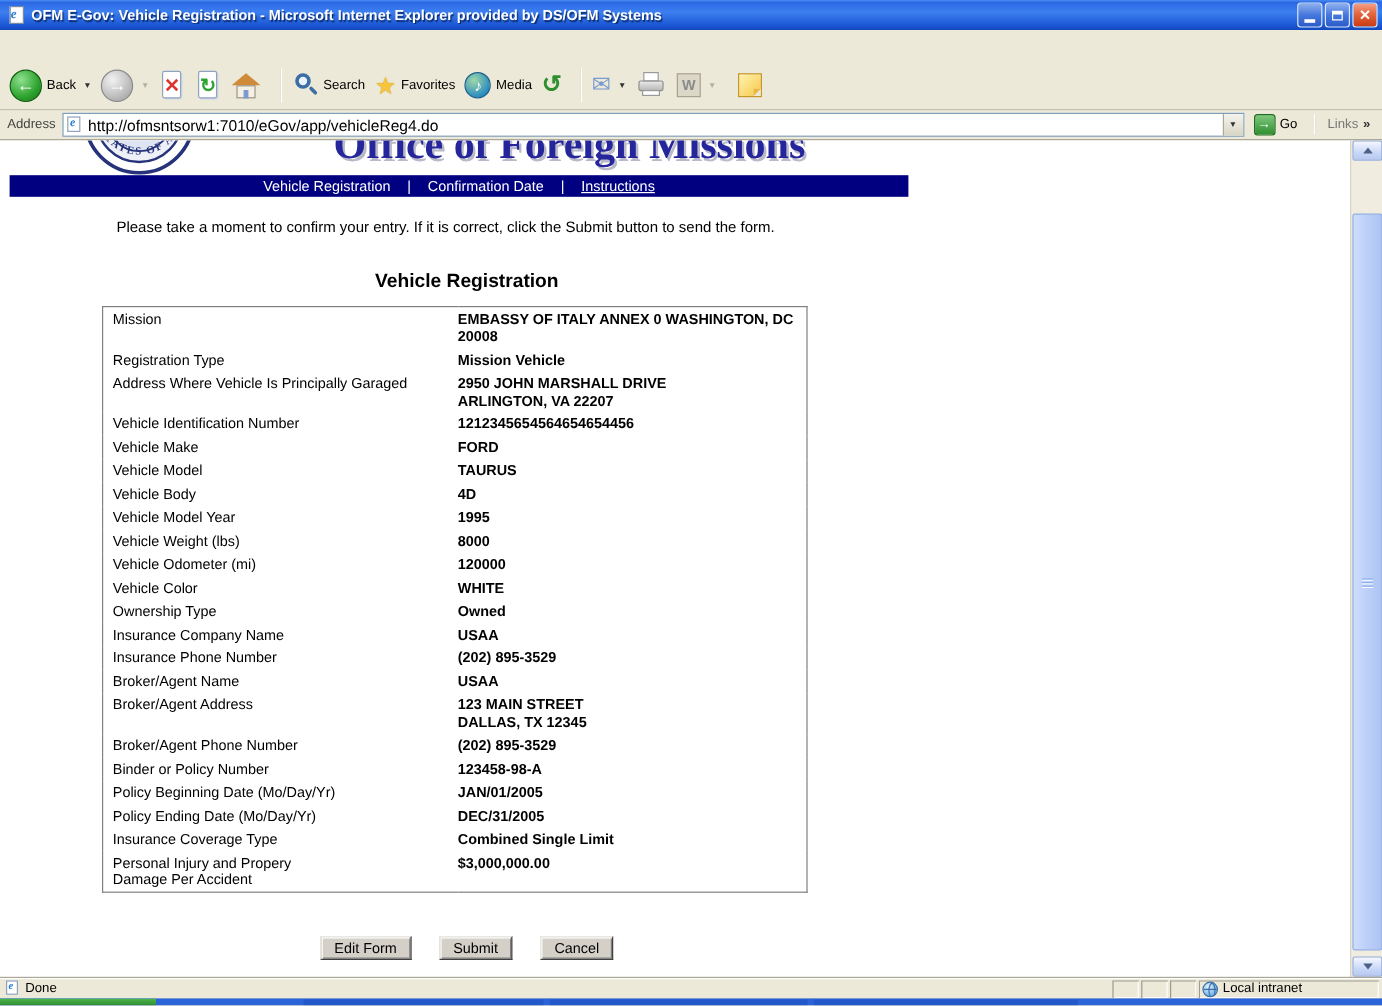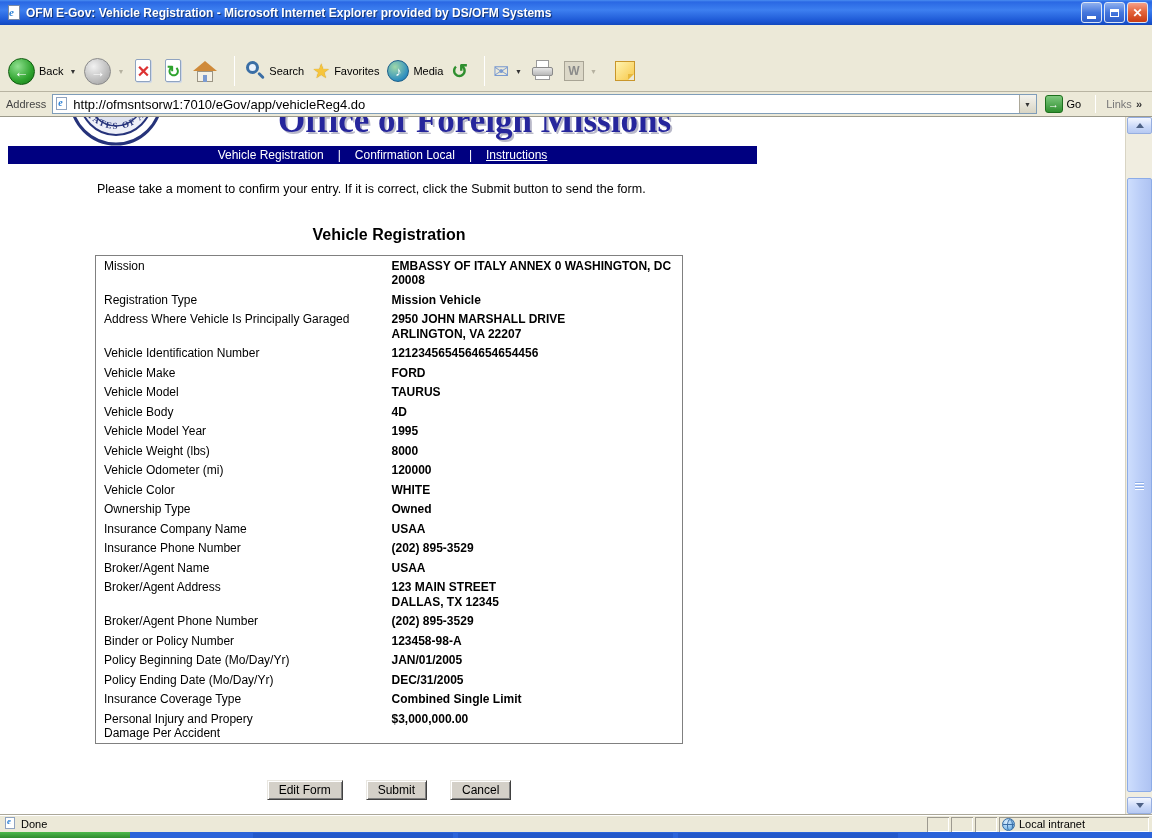--- a/index.html
+++ b/index.html
@@ -91,21 +91,21 @@
   .content { position:absolute; left:0; top:117px; width:1125px; height:698px; background:#fff; overflow:hidden; }
   .page-header { position:absolute; left:0; top:0; width:1125px; height:29px; overflow:hidden; }
   .seal { position:absolute; left:68px; top:-66px; }
   .banner-title { position:absolute; left:278px; top:-16px; font-family:"Liberation Serif",serif; font-weight:bold;
     font-size:35px; color:#26269c; text-shadow:2px 2px 0 #b9b9c9; white-space:nowrap; }
   .navbar { position:absolute; left:8px; top:29px; width:749px; height:18px; background:#000080;
     display:flex; align-items:center; justify-content:center; gap:14px; color:#fff; font-size:12px; }
   .navbar .u { text-decoration:underline; }
   .intro { position:absolute; left:97px; top:65px; font-size:12.5px; color:#000; }
   .page-heading { position:absolute; left:95px; top:109px; width:588px; text-align:center; font-size:16px; font-weight:bold; }
-  .confirm-table { position:absolute; left:95px; top:138px; width:588px; border:1px solid #808080;
+  .confirm-table { position:absolute; left:85px; top:138px; width:588px; border:1px solid #808080;
     border-collapse:collapse; font-size:12px; }
   .confirm-table td { vertical-align:top; padding:2.5px 0; line-height:14.5px; white-space:pre-line; }
   .confirm-table td.lbl { width:296px; padding-left:8px; }
   .confirm-table td.val { font-weight:bold; }
   .form-buttons { position:absolute; left:95px; top:663px; width:588px; display:flex; justify-content:center; gap:23px; }
   .xpbtn { font-family:"Liberation Sans",sans-serif; font-size:12px; color:#000; background:#d4d0c8;
     border:1px solid; border-color:#e9e7e1 #404040 #404040 #e9e7e1;
     box-shadow:inset 1px 1px 0 #fff, inset -1px -1px 0 #808080; padding:2px 11px; height:20px; }
 
   
@@ -283,21 +283,21 @@
           <text font-size="9" font-weight="bold" fill="#26337a" letter-spacing="1.5" font-family="Liberation Serif, serif">
             <textPath href="#sealArc" startOffset="8">STATES OF AM</textPath>
           </text>
         </svg>
       </div>
       <div class="banner-title">Office of Foreign Missions</div>
     </div>
     <div class="navbar">
       <span>Vehicle Registration</span>
       <span>|</span>
-      <span>Confirmation Local</span>
+      <span>Confirmation Date</span>
       <span>|</span>
       <span class="u">Instructions</span>
     </div>
     <p class="intro">Please take a moment to confirm your entry. If it is correct, click the Submit button to send the form.</p>
     <h2 class="page-heading">Vehicle Registration</h2>
     <table class="confirm-table">
       <tbody id="table-body">
   <tr>
     <td class="lbl">Mission</td>
     <td class="val">EMBASSY OF ITALY ANNEX 0 WASHINGTON, DC 20008</td>

